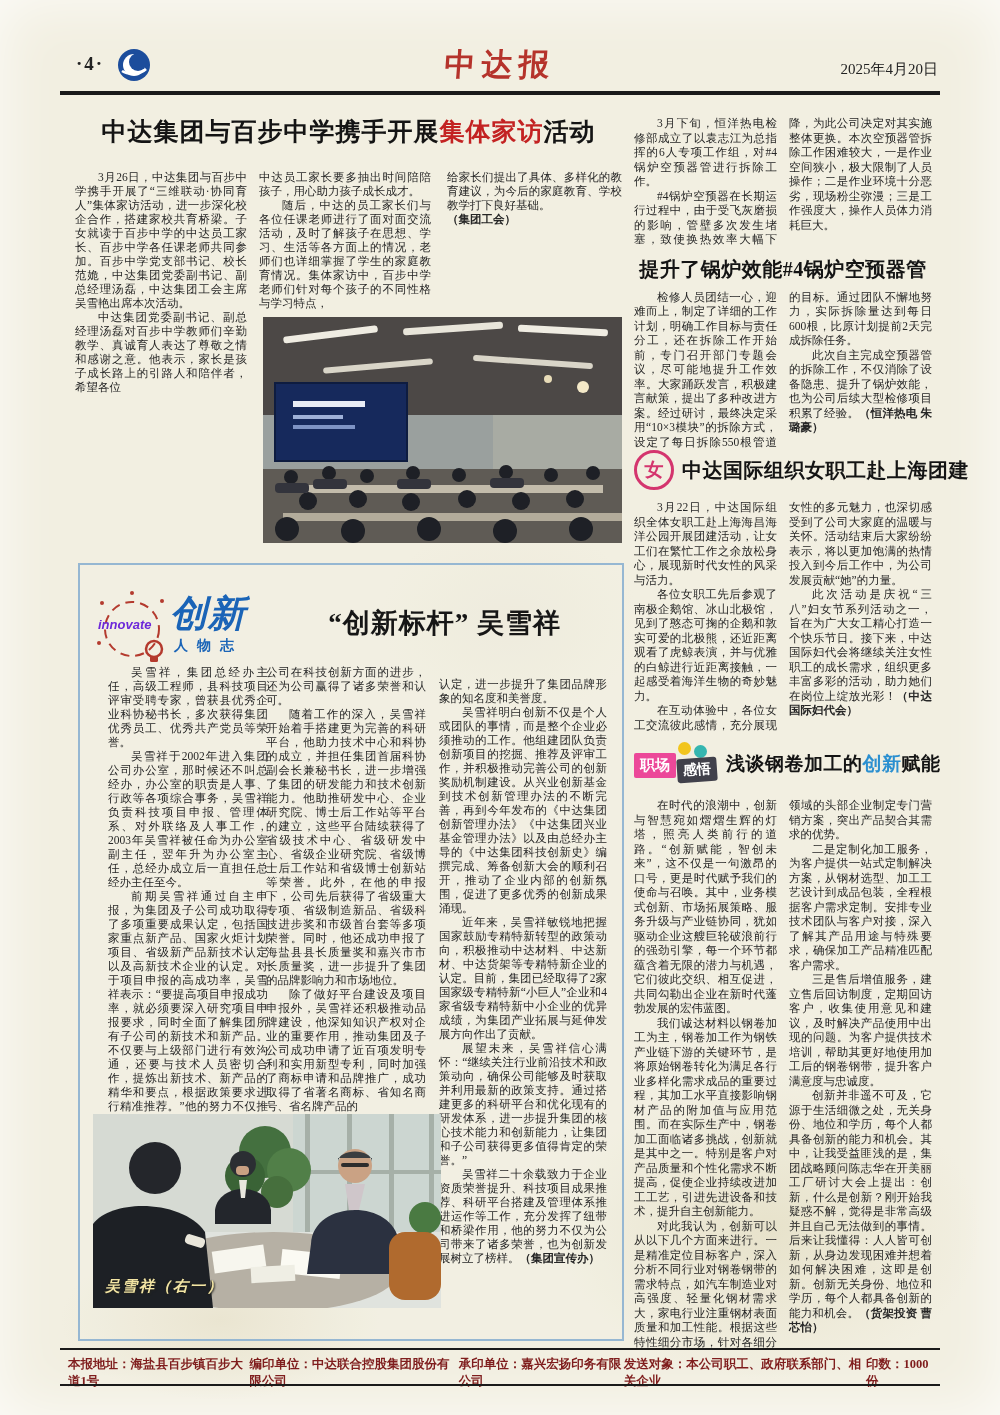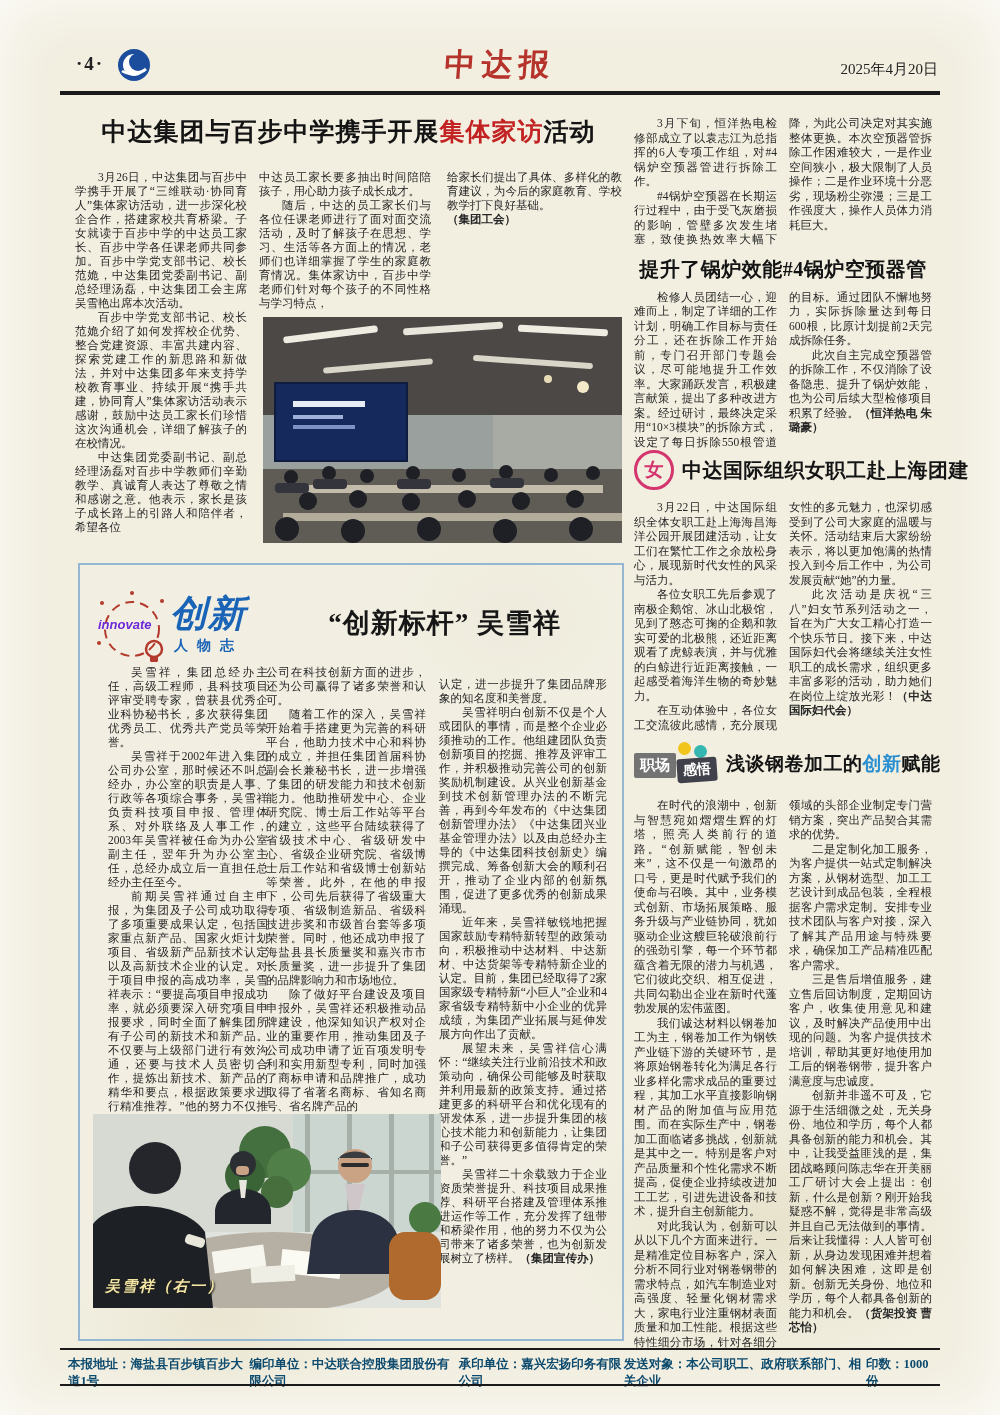--- a/index.html
+++ b/index.html
@@ -39,30 +39,30 @@
   .rart{width:298px;}
   .twocol{column-count:2;column-gap:12px;}
   .twocol p{margin:0;font-size:11.5px;line-height:14.5px;text-align:justify;text-indent:2em;}
   .inset-title{text-align:center;font-size:20px;font-weight:bold;color:#141414;margin:9px 0 7px 0;letter-spacing:0.5px;}
   .rart-head{display:flex;align-items:center;gap:8px;margin-bottom:10px;}
   .rart-title{font-size:20px;font-weight:bold;color:#141414;letter-spacing:0.5px;white-space:nowrap;}
   .rart-title .blue{color:#2a8fd0;}
   .women-emblem{flex:0 0 auto;width:34px;height:34px;border:3px solid #d4356e;border-radius:50%;
                 display:flex;align-items:center;justify-content:center;font-size:19px;font-weight:bold;color:#d4356e;}
   .badge-wrap{position:relative;flex:0 0 auto;width:84px;height:48px;}
-  .badge-red{position:absolute;left:0;top:13px;width:42px;height:25px;background:#737373;color:#fff;
+  .badge-red{position:absolute;left:0;top:13px;width:42px;height:25px;background:#ec4899;color:#fff;
              font-size:15px;font-weight:bold;display:flex;align-items:center;justify-content:center;border-radius:2px;}
   .badge-dark{position:absolute;left:43px;top:18px;width:40px;height:24px;background:#41414b;color:#fff;
               font-size:14px;font-weight:bold;display:flex;align-items:center;justify-content:center;
               border-radius:3px;transform:rotate(-4deg);}
   .bubble{position:absolute;border-radius:50%;width:13px;height:13px;}
   .bubble.b1{left:44px;top:2px;background:#f2c51d;}
   .bubble.b2{left:60px;top:5px;background:#35b6b0;}
   
-  .footer-line{display:flex;justify-content:center;font-size:12.5px;color:#0c4a6e;font-weight:bold;}
+  .footer-line{display:flex;justify-content:center;font-size:12.5px;color:#7f1d1d;font-weight:bold;}
 </style>
 </head>
 <body>
 
 <div class="page">
 
   <div class="wm" style="left:560px;top:1080px;width:420px;height:300px;background:radial-gradient(closest-side,#e7e2cb,rgba(231,226,203,0));"></div>
   <div class="wm" style="left:60px;top:1240px;width:320px;height:160px;background:radial-gradient(closest-side,#e9e4cf,rgba(233,228,207,0));"></div>
   <div class="wm" style="left:380px;top:520px;width:260px;height:200px;background:radial-gradient(closest-side,#eeeadb,rgba(238,234,219,0));"></div>
 
@@ -78,21 +78,20 @@
   <div class="abs masthead" style="top:44px;">中达报</div>
   <div class="abs date" style="right:62px;top:60px;">2025年4月20日</div>
   <div class="abs rule" style="left:60px;top:91px;width:880px;height:4px;"></div>
 
   <section class="abs" style="left:75px;top:115px;width:547px;">
     <h1 class="headline" style="margin:0;">
       <span>中达集团与百步中学携手开展</span><span class="red">集体家访</span><span>活动</span>
     </h1>
     <div class="abs col" style="left:0;top:55px;width:172px;">
       <p>3月26日，中达集团与百步中学携手开展了“三维联动·协同育人”集体家访活动，进一步深化校企合作，搭建家校共育桥梁。子女就读于百步中学的中达员工家长、百步中学各任课老师共同参加。百步中学党支部书记、校长范姽，中达集团党委副书记、副总经理汤磊，中达集团工会主席吴雪艳出席本次活动。</p>
-      <p>百步中学党支部书记、校长范姽介绍了如何发挥校企优势、整合党建资源、丰富共建内容、探索党建工作的新思路和新做法，并对中达集团多年来支持学校教育事业、持续开展“携手共建，协同育人”集体家访活动表示感谢，鼓励中达员工家长们珍惜这次沟通机会，详细了解孩子的在校情况。</p>
       <p>中达集团党委副书记、副总经理汤磊对百步中学教师们辛勤教学、真诚育人表达了尊敬之情和感谢之意。他表示，家长是孩子成长路上的引路人和陪伴者，希望各位</p>
     </div>
     <div class="abs col" style="left:184px;top:55px;width:172px;">
       <p class="noind">中达员工家长要多抽出时间陪陪孩子，用心助力孩子成长成才。</p>
       <p>随后，中达的员工家长们与各位任课老师进行了面对面交流活动，及时了解孩子在思想、学习、生活等各方面上的情况，老师们也详细掌握了学生的家庭教育情况。集体家访中，百步中学老师们针对每个孩子的不同性格与学习特点，</p>
     </div>
     <div class="abs col" style="left:372px;top:55px;width:175px;">
       <p class="noind">给家长们提出了具体、多样化的教育建议，为今后的家庭教育、学校教学打下良好基础。</p>
       <p class="attr-line">（集团工会）</p>
     </div>

